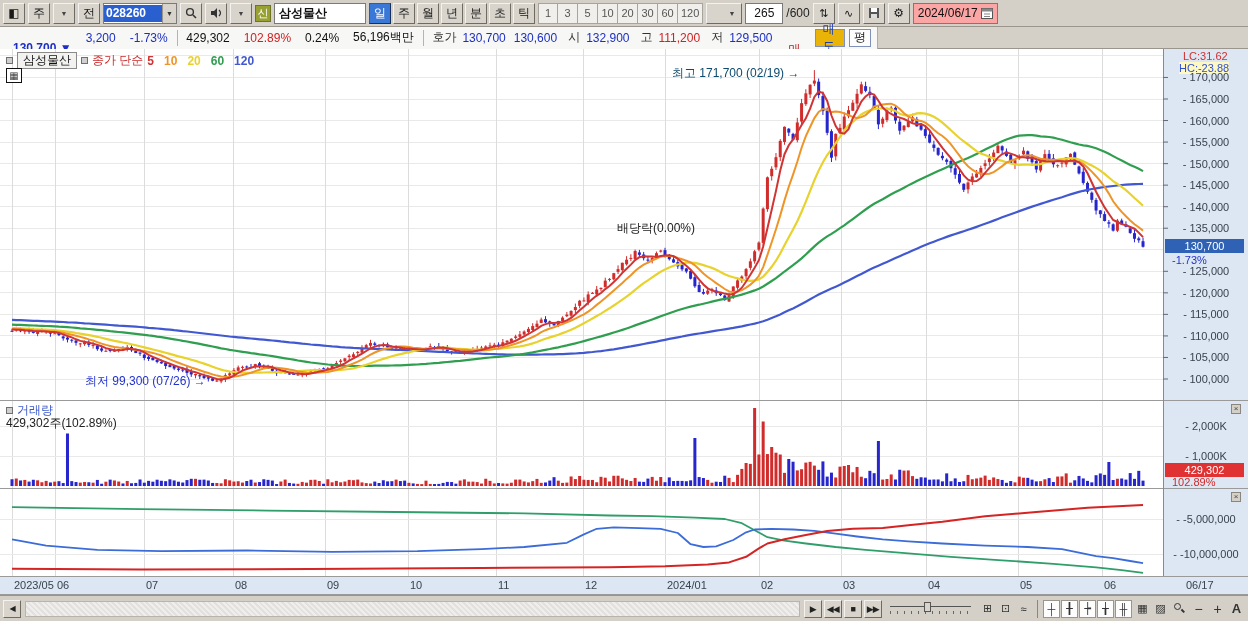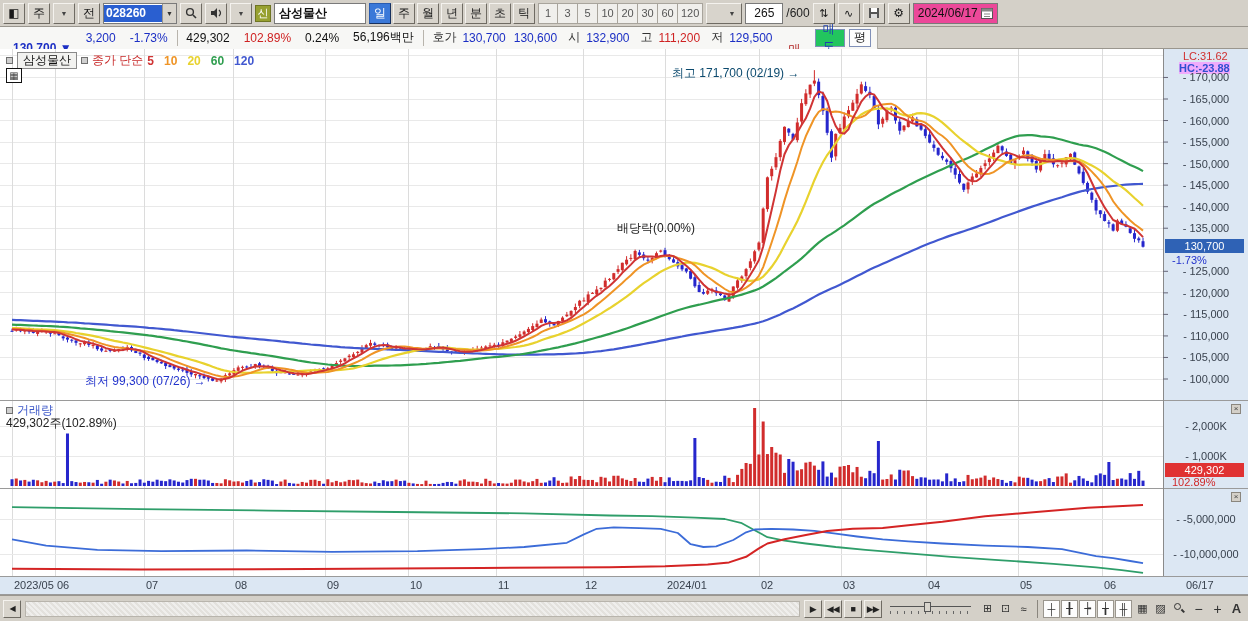--- a/index.html
+++ b/index.html
@@ -15,30 +15,30 @@
   .code-box{height:21px;display:flex;align-items:center;border:1px solid #7a7a7a;background:#fff;}
   .code-box input{width:58px;height:17px;border:0;background:#2a5fd0;color:#fff;font-size:12px;font-weight:bold;padding:0 2px;outline:none;}
   .code-box .drop{width:14px;height:19px;background:#d8d4cc;border-left:1px solid #9a968e;font-size:7px;display:flex;align-items:center;justify-content:center;color:#333;}
   .badge-new{width:16px;height:17px;background:#97a030;color:#fff;font-size:11px;display:flex;align-items:center;justify-content:center;border:1px solid #6f7522;}
   .name-box{height:21px;width:92px;background:#fff;border:1px solid #7a7a7a;display:flex;align-items:center;padding:0 4px;font-size:12px;font-weight:bold;color:#111;}
   .intervals{display:flex;}
   .intervals .cell{height:21px;min-width:20px;padding:0 3px;border:1px solid #a8a49c;border-left:0;background:#f0efec;color:#555;font-size:11px;display:flex;align-items:center;justify-content:center;}
   .intervals .cell:first-child{border-left:1px solid #a8a49c;}
   .num-input{width:38px;height:21px;border:1px solid #7a7a7a;background:#fff;font-size:12px;text-align:center;color:#111;display:flex;align-items:center;justify-content:center;}
   .slash-total{font-size:12px;color:#222;}
-  .date-box{height:21px;background:#ec4899;border:1px solid #7a7a7a;display:flex;align-items:center;padding:0 4px;font-size:12px;color:#111;gap:3px;}
+  .date-box{height:21px;background:#fca5a5;border:1px solid #7a7a7a;display:flex;align-items:center;padding:0 4px;font-size:12px;color:#111;gap:3px;}
   svg.mini{display:block;}
   
   .infobar{height:22px;background:#d4d0c8;display:flex;align-items:center;border-bottom:1px solid #9a968e;}
   .info-inner{height:22px;width:878px;background:#f7f7f5;display:flex;align-items:center;font-size:12px;padding:0 6px;gap:0;border-right:1px solid #b0aca4;}
   .iv{padding:0 7px;white-space:nowrap;}
   .blue{color:#1c2fc4;} .red{color:#cf2222;} .blk{color:#111;} .gry{color:#333;}
   .sep{width:1px;height:16px;background:#b8b4ac;margin:0 2px;}
   .trade-btn{height:18px;padding:0 7px;font-size:12px;border:1px solid #8090b8;display:flex;align-items:center;margin-left:4px;}
-  .buy{background:#000000;color:#b02020;margin-top:40px;} .sell{background:#22c55e;color:#1c3fb0;} .avg{background:#fdfdfd;color:#222;padding:0 4px;}
+  .buy{background:#000000;color:#b02020;margin-top:40px;} .sell{background:#eab308;color:#1c3fb0;} .avg{background:#fdfdfd;color:#222;padding:0 4px;}
   
   .chart-wrap{position:relative;width:1248px;height:546px;background:#fff;}
   .chart-wrap svg.main{position:absolute;left:0;top:0;}
   .ov{position:absolute;white-space:nowrap;}
   .legend-row{top:3px;left:6px;display:flex;align-items:center;gap:4px;font-size:12px;}
   .lg-sq{width:7px;height:7px;background:#cfcfcf;border:1px solid #707070;display:inline-block;}
   .tab-box{border:1px solid #8a8a8a;background:#f2f2f0;padding:0 5px;height:17px;display:flex;align-items:center;font-size:12px;color:#111;}
   .grid-icon{top:19px;left:6px;width:16px;height:15px;border:1px solid #111;background:#fff;font-size:10px;line-height:13px;text-align:center;color:#333;}
   .axis-label{position:absolute;left:1170px;width:72px;font-size:11px;color:#39424e;text-align:center;}
   .x-label{position:absolute;top:530px;font-size:11px;color:#39424e;}
@@ -1071,21 +1071,21 @@
 
   <div class="ov ann" style="top:16px;left:672px;color:#0c4a6e;">
     <span>최고 171,700 (02/19)</span> <span style="font-weight:bold;">→</span>
   </div>
   <div class="ov ann" style="top:171px;left:617px;color:#222;">배당락(0.00%)</div>
   <div class="ov ann" style="top:324px;left:85px;color:#2233cc;">
     <span>최저 99,300 (07/26)</span> <span style="font-weight:bold;">→</span>
   </div>
 
   <div class="ov" style="top:1px;left:1183px;font-size:11px;color:#d03030;background:#dce7f3;">LC:31.62</div>
-  <div class="ov" style="top:13px;left:1179px;font-size:11px;color:#3050d0;background:#f0abfc;font-weight:bold;">HC:-23.88</div>
+  <div class="ov" style="top:13px;left:1179px;font-size:11px;color:#3050d0;background:#fef9c3;">HC:-23.88</div>
 
   <div class="badge" style="top: 190px; background: rgb(47, 98, 181);" id="price-badge">130,700</div>
   <div class="ov" style="top:205px;left:1172px;font-size:11px;color:#2233cc;">-1.73%</div>
 
   <div class="ov panel-title" style="top:353px;left:6px;display:flex;align-items:center;gap:4px;">
     <span class="lg-sq"></span>
     <span style="color:#3a56c8;">거래량</span>
   </div>
   <div class="ov" style="top:366px;left:6px;font-size:12px;color:#222;">429,302주(102.89%)</div>
   <div class="badge" style="top:414px;background:#e03232;">429,302</div>

